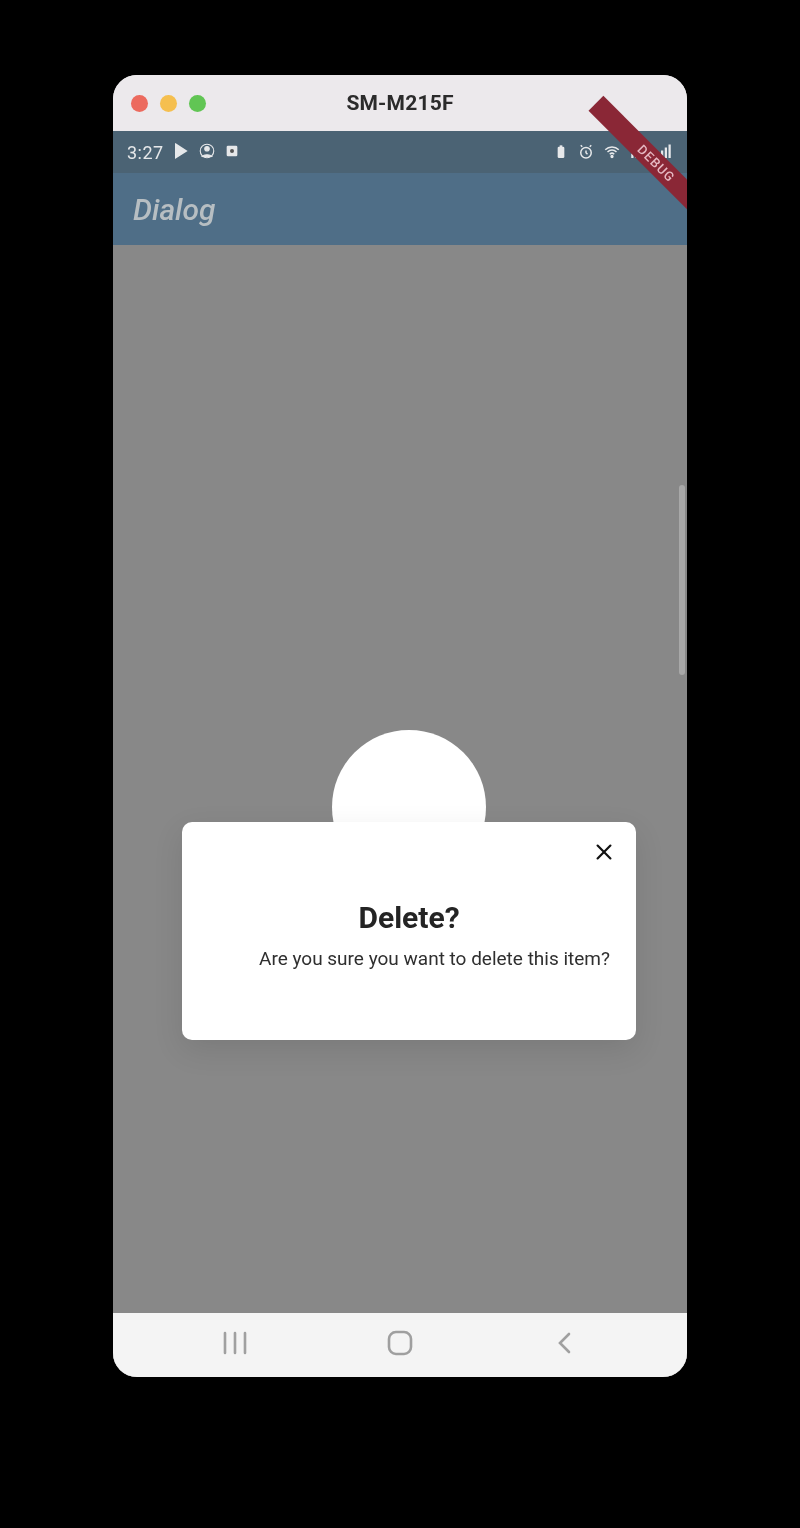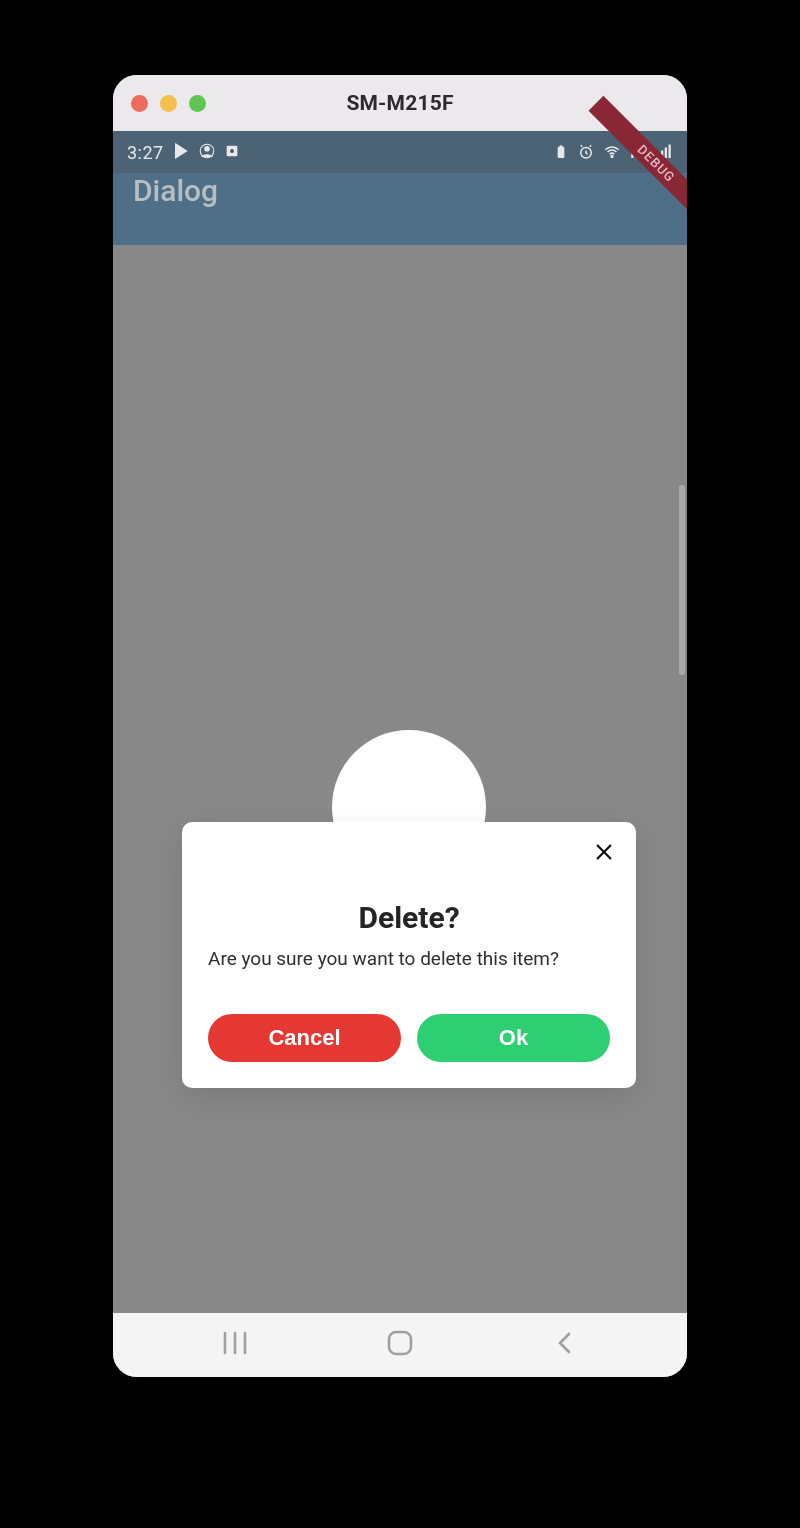--- a/index.html
+++ b/index.html
@@ -83,24 +83,25 @@
     align-items: center;
     justify-content: center;
     height: 18px;
   }
   .status-right { display: flex; align-items: center; gap: 8px; }
   
   .app-bar {
     height: 72px;
     background: rgba(32,90,134,0.55);
     display: flex;
-    align-items: flex-start;
+    align-items: center;
     padding: 0 20px;
     position: relative;
     z-index: 2;
+    font-style: italic;
   }
   .app-bar-title {
     font-size: 30px;
     color: #b7bec2;
     font-weight: 500;
   }
   
   .debug-banner {
     position: absolute;
     top: 22px;
@@ -167,21 +168,21 @@
     cursor: pointer;
   }
   .dialog-title {
     text-align: center;
     font-size: 30px;
     font-weight: 700;
     color: #242424;
     margin-bottom: 12px;
   }
   .dialog-message {
-    text-align: left;
+    text-align: right;
     font-size: 19px;
     color: #2f2f2f;
     margin-bottom: 44px;
   }
   .dialog-actions {
     display: flex;
     gap: 16px;
   }
   .btn {
     flex: 1;
@@ -324,28 +325,20 @@
         <div class="dialog-card">
           <div class="dialog-close">
             <span>
               <svg width="22" height="22" viewBox="0 0 24 24" fill="none" stroke="#111" stroke-width="2.4" stroke-linecap="round">
                   <path d="M5 5l14 14M19 5L5 19"></path>
                 </svg>
             </span>
           </div>
           <div class="dialog-title">Delete?</div>
           <div class="dialog-message">Are you sure you want to delete this item?</div>
-          <div class="dialog-actions">
-            <button class="btn btn-cancel">
-              <span>Cancel</span>
-            </button>
-            <button class="btn btn-ok">
-              <span>Ok</span>
-            </button>
-          </div>
         </div>
       </div>
     </div>
 
     <div class="nav-bar">
       <div class="nav-item">
         <span>
           <svg width="28" height="26" viewBox="0 0 28 26" fill="none" stroke="#5b5b5b" stroke-width="2.6" stroke-linecap="round">
               <path d="M4 3v20M14 3v20M24 3v20"></path>
             </svg>

